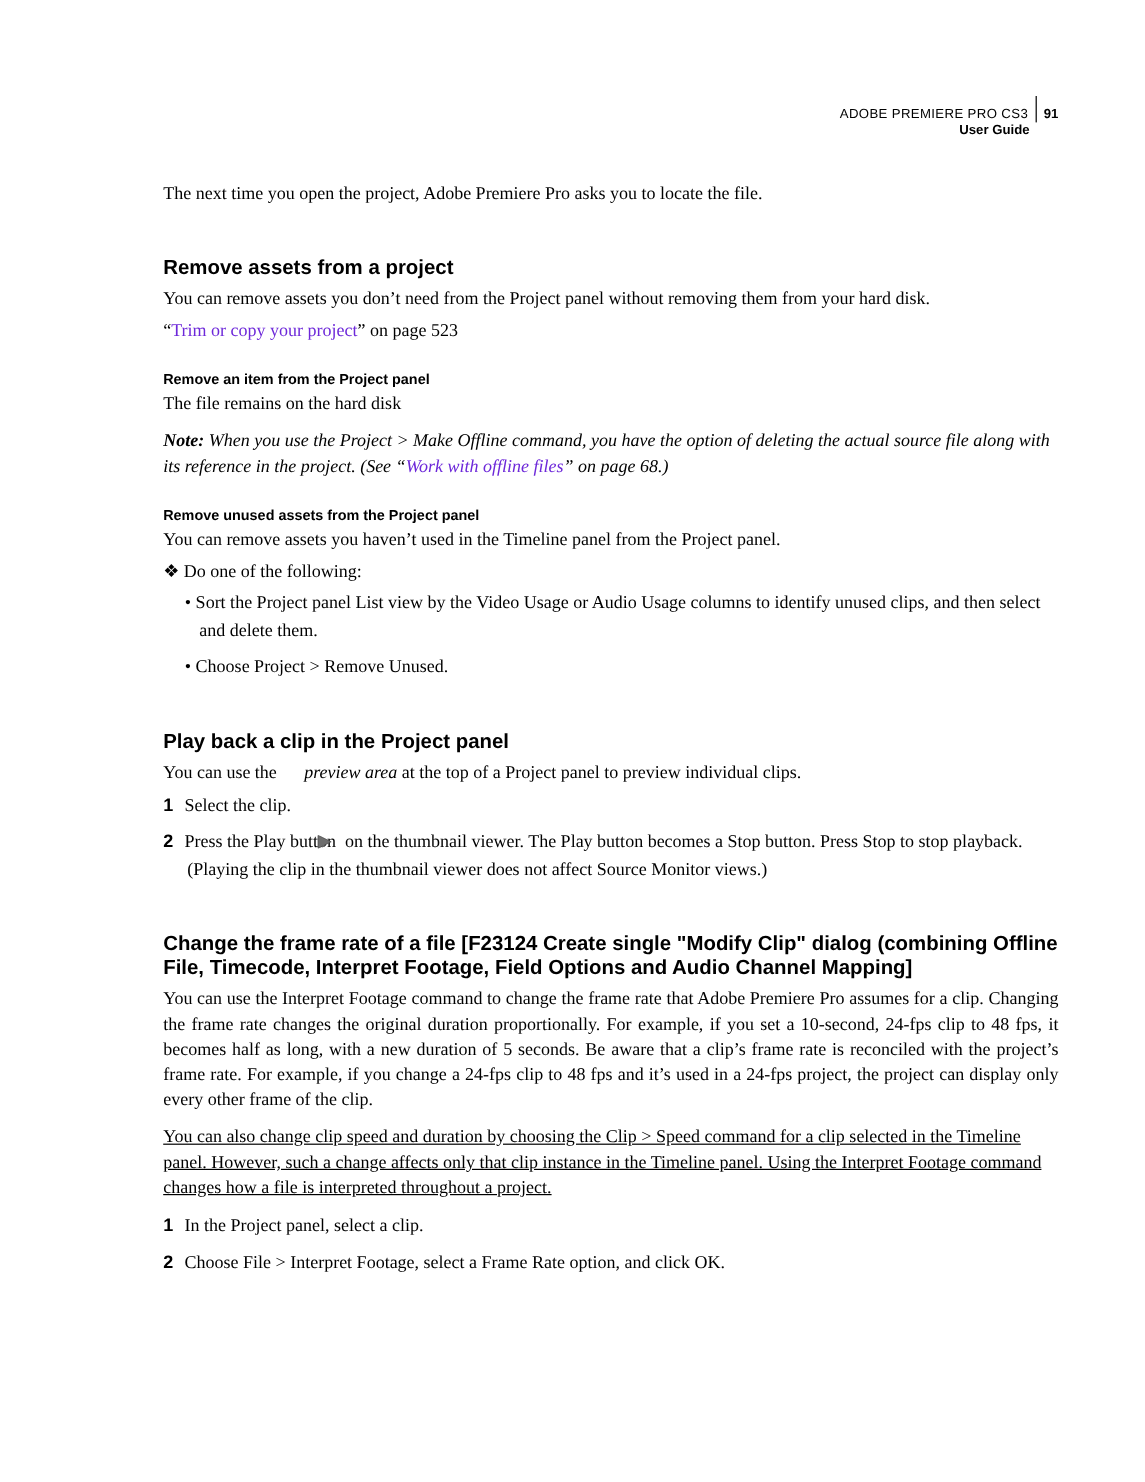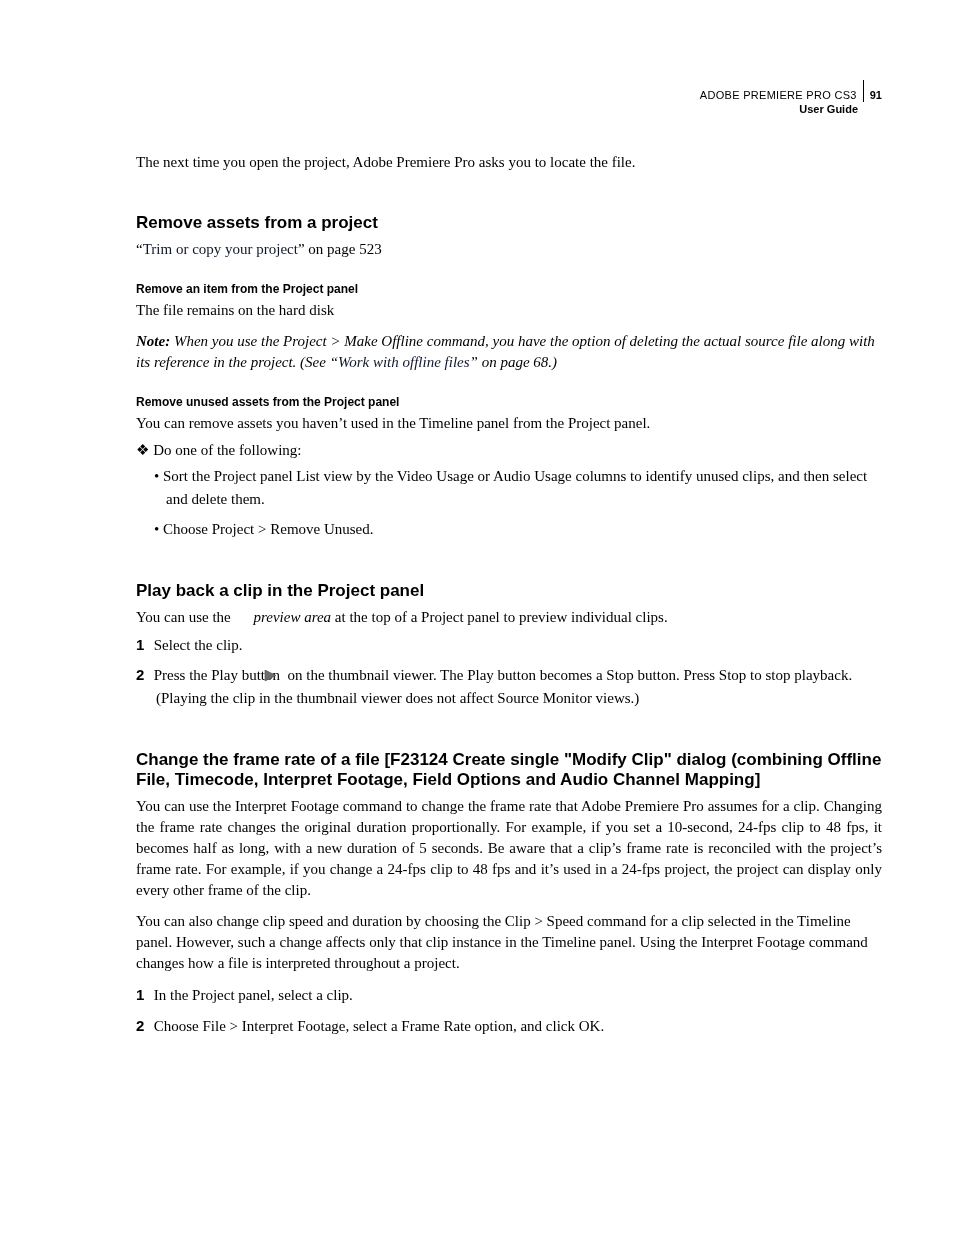--- a/index.html
+++ b/index.html
@@ -66,21 +66,21 @@
     font-size: 14.5px;
     margin: 24px 0 4px 0;
   }
   h4.proc-heading {
     font-family: Liberation Sans, sans-serif;
     font-weight: 700;
     font-size: 12px;
     margin: 22px 0 4px 0;
   }
   .link {
-    color: #0f172a;
+    color: #6d28d9;
   }
   .italic { font-style: italic; margin-left: 19px; }
   .note-label { font-weight: 700; font-style: italic; }
   .note-body { font-style: italic; }
   .bullet-dm {
     font-size: 15px;
     line-height: 1.4;
     margin: 4px 0 4px 0;
     padding-left: 16px;
     text-indent: -16px;
@@ -134,20 +134,21 @@
       <span class="header-pagenum">91</span>
     </div>
     <div class="header-subtitle">User Guide</div>
   </div>
 
   <div class="content">
 
     <p>The next time you open the project, Adobe Premiere Pro asks you to locate the file.</p>
 
     <h2 class="section">Remove assets from a project</h2>
+    <p>You can remove assets you don’t need from the Project panel without removing them from your hard disk.</p>
 
     <p>
       <span>“</span><span class="link">Trim or copy your project</span><span>” on page 523</span>
     </p>
 
     <h4 class="proc-heading">Remove an item from the Project panel</h4>
     <p>The file remains on the hard disk</p>
     <p style="margin-top:10px;">
       <span class="note-label">Note:</span><span class="note-body"> When you use the Project &gt; Make Offline command, you have the option of deleting the actual source file along with its reference in the project. (See “</span><span class="link note-body">Work with offline files</span><span class="note-body">” on page 68.)</span>
     </p>
@@ -170,21 +171,21 @@
     </div>
     <div class="step" style="text-indent:-20px;">
       <span class="step-num">2</span>
       <span>Press the Play button </span><span class="play-icon"><svg width="13" height="11" viewBox="0 0 13 11">
             <polygon points="1,0 12,5.5 1,11" fill="#6e6e6e" stroke="#4a4a4a" stroke-width="0.6"></polygon>
           </svg></span><span> on the thumbnail viewer. The Play button becomes a Stop button. Press Stop to stop playback. (Playing the clip in the thumbnail viewer does not affect Source Monitor views.)</span>
     </div>
 
     <h2 class="section">Change the frame rate of a file [F23124 Create single "Modify Clip" dialog (combining Offline File, Timecode, Interpret Footage, Field Options and Audio Channel Mapping]</h2>
     <p style="text-align:justify;">You can use the Interpret Footage command to change the frame rate that Adobe Premiere Pro assumes for a clip. Changing the frame rate changes the original duration proportionally. For example, if you set a 10-second, 24-fps clip to 48 fps, it becomes half as long, with a new duration of 5 seconds. Be aware that a clip’s frame rate is reconciled with the project’s frame rate. For example, if you change a 24-fps clip to 48 fps and it’s used in a 24-fps project, the project can display only every other frame of the clip.</p>
-    <p style="margin-top:10px;">You can also change clip speed and duration by choosing the Clip &gt; Speed command for a clip selected in the Timeline panel. However, such a change affects only that clip instance in the Timeline panel. Using the Interpret Footage command changes how a file is interpreted throughout a project.</p>
+    <p style="margin-top:10px;text-decoration:underline;">You can also change clip speed and duration by choosing the Clip &gt; Speed command for a clip selected in the Timeline panel. However, such a change affects only that clip instance in the Timeline panel. Using the Interpret Footage command changes how a file is interpreted throughout a project.</p>
     <div class="step" style="margin-top:10px;">
       <span class="step-num">1</span>
       <span>In the Project panel, select a clip.</span>
     </div>
     <div class="step">
       <span class="step-num">2</span>
       <span>Choose File &gt; Interpret Footage, select a Frame Rate option, and click OK.</span>
     </div>
 
   </div>

